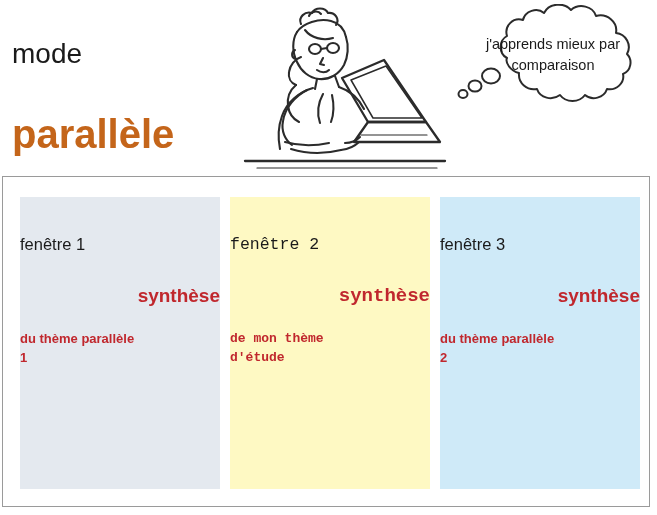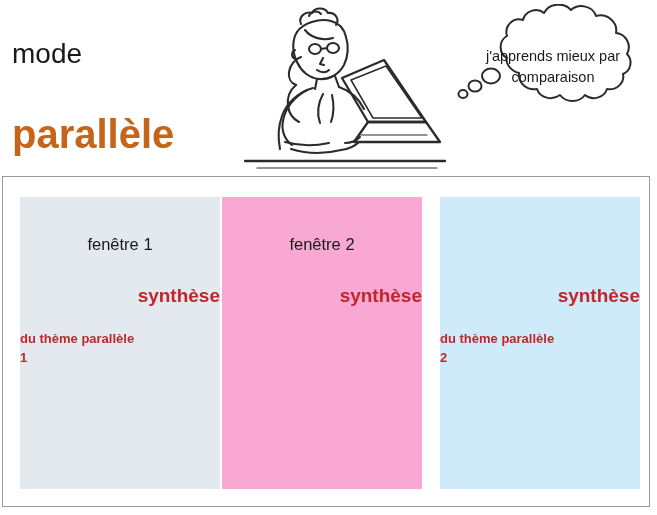--- a/index.html
+++ b/index.html
@@ -57,21 +57,20 @@
   }
   #bubble-text {
     position: absolute;
     left: 478px;
     top: 34px;
     width: 150px;
     text-align: center;
     font-size: 14.5px;
     color: #1a1a1a;
     line-height: 1.45;
-    margin-top: 12px;
   }
 
   
   #panel {
     position: absolute;
     left: 2px;
     top: 176px;
     width: 648px;
     height: 331px;
     border: 1px solid #9a9a9a;
@@ -85,29 +84,29 @@
     height: 100%;
   }
   .column {
     position: absolute;
     top: 20px;
     width: 200px;
     height: 292px;
     box-sizing: border-box;
   }
   #col-0 { left: 17px;  background: #e4e9ef; }
-  #col-1 { left: 219px; background: #f9a8d4; }
+  #col-1 { left: 227px; background: #fef9c3; font-family: Liberation Mono, monospace; }
   #col-2 { left: 437px; background: #cfeaf8; }
 
   .col-head {
     position: absolute;
     top: 38px;
     left: 0;
     width: 100%;
-    text-align: center;
+    text-align: left;
     font-size: 16.5px;
     color: #1a1a1a;
   }
   .col-synth {
     position: absolute;
     top: 88px;
     left: 0;
     width: 100%;
     text-align: right;
     font-size: 19px;
@@ -206,23 +205,28 @@
       <div class="col-synth">synthèse</div>
       <div class="col-sub">
         <div>du thème parallèle</div>
         <div>1</div>
       </div>
     </div>
 
     <div class="column" id="col-1">
       <div class="col-head">fenêtre 2</div>
       <div class="col-synth">synthèse</div>
+      <div class="col-sub">
+        <div>de mon thème</div>
+        <div>d'étude</div>
+      </div>
     </div>
 
     <div class="column" id="col-2">
+      <div class="col-head">fenêtre 3</div>
       <div class="col-synth">synthèse</div>
       <div class="col-sub">
         <div>du thème parallèle</div>
         <div>2</div>
       </div>
     </div>
 
   </div>
 
 </div>

